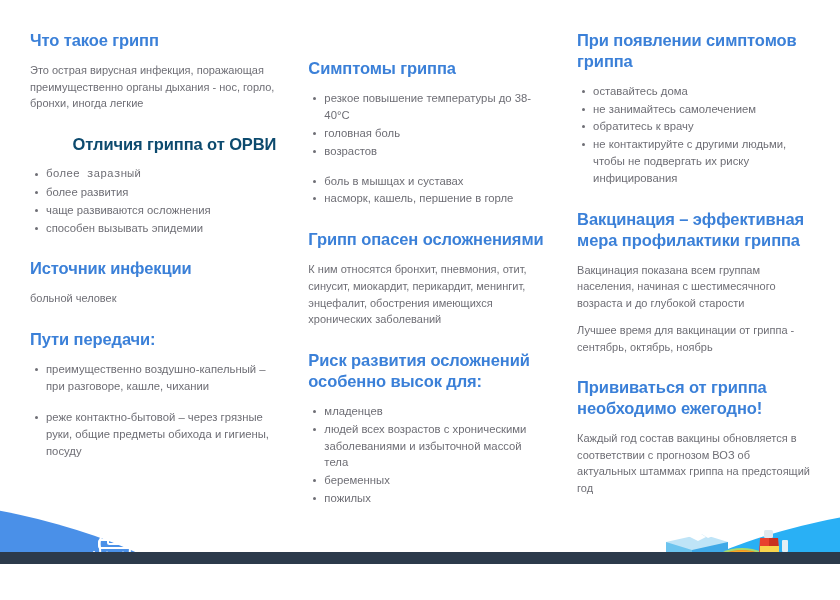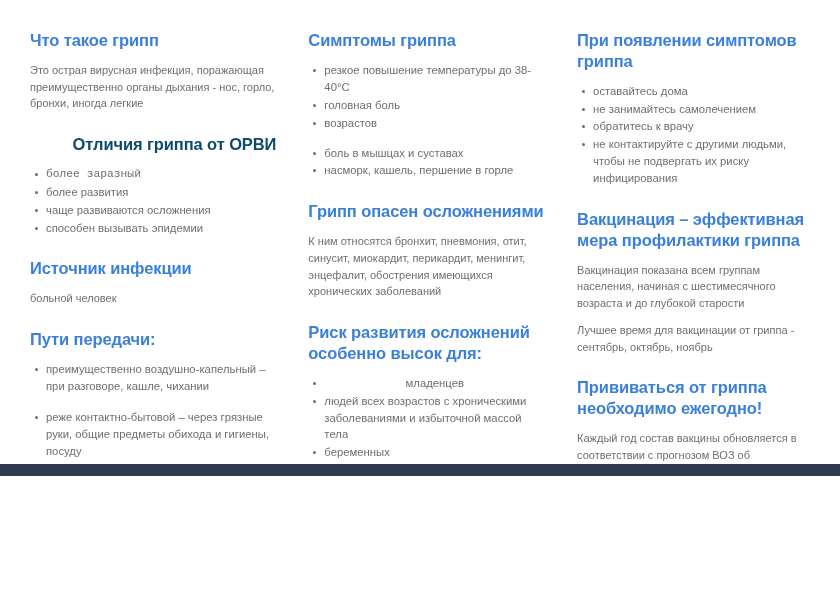--- a/index.html
+++ b/index.html
@@ -9,21 +9,21 @@
   body {
     width: 840px;
     height: 600px;
     background: #ffffff;
     font-family: "Liberation Sans", "DejaVu Sans", sans-serif;
     overflow: hidden;
   }
   .poster {
     position: relative;
     width: 840px;
-    height: 476px;
+    height: 564px;
     background: #ffffff;
     overflow: hidden;
   }
 
   
   .shape-left {
     position: absolute;
     left: -150px;
     top: 497px;
     width: 440px;
@@ -247,37 +247,37 @@
         <div class="block">
           <h2 class="heading" style="color: rgb(59, 128, 216);">Пути передачи:</h2>
           <ul class="bullets spaced">
             <li style="color: rgb(110, 110, 117);">преимущественно воздушно-капельный – при разговоре, кашле, чихании</li>
             <li style="color: rgb(110, 110, 117);">реже контактно-бытовой – через грязные руки, общие предметы обихода и гигиены, посуду</li>
           </ul>
         </div>
       </div>
     <div class="col col-2">
         <div class="block">
-          <h2 class="heading" style="color: rgb(59, 128, 216);">Симптомы гриппа</h2>
+          <h2 class="heading" style="color: rgb(59, 128, 216); margin-top: 28px;">Симптомы гриппа</h2>
           <ul class="bullets">
             <li style="color: rgb(110, 110, 117);">резкое повышение температуры до 38-40°С</li>
             <li style="color: rgb(110, 110, 117);">головная боль</li>
             <li style="color: rgb(110, 110, 117);">возрастов</li>
             <li style="color: rgb(110, 110, 117); margin-top: 13px;">боль в мышцах и суставах</li>
             <li style="color: rgb(110, 110, 117);">насморк, кашель, першение в горле</li>
           </ul>
         </div>
         <div class="block">
           <h2 class="heading" style="color: rgb(59, 128, 216);">Грипп опасен осложнениями</h2>
           <p class="para" style="color: rgb(110, 110, 117);">К ним относятся бронхит, пневмония, отит, синусит, миокардит, перикардит, менингит, энцефалит, обострения имеющихся хронических заболеваний</p>
         </div>
         <div class="block">
           <h2 class="heading" style="color: rgb(59, 128, 216);">Риск развития осложнений особенно высок для:</h2>
           <ul class="bullets">
-            <li style="color: rgb(110, 110, 117); text-align: center;">младенцев</li>
+            <li style="color: rgb(110, 110, 117);">младенцев</li>
             <li style="color: rgb(110, 110, 117);">людей всех возрастов с хроническими заболеваниями и избыточной массой тела</li>
             <li style="color: rgb(110, 110, 117);">беременных</li>
             <li style="color: rgb(110, 110, 117);">пожилых</li>
           </ul>
         </div>
       </div>
     <div class="col col-3">
         <div class="block">
           <h2 class="heading" style="color: rgb(59, 128, 216);">При появлении симптомов гриппа</h2>
           <ul class="bullets">

